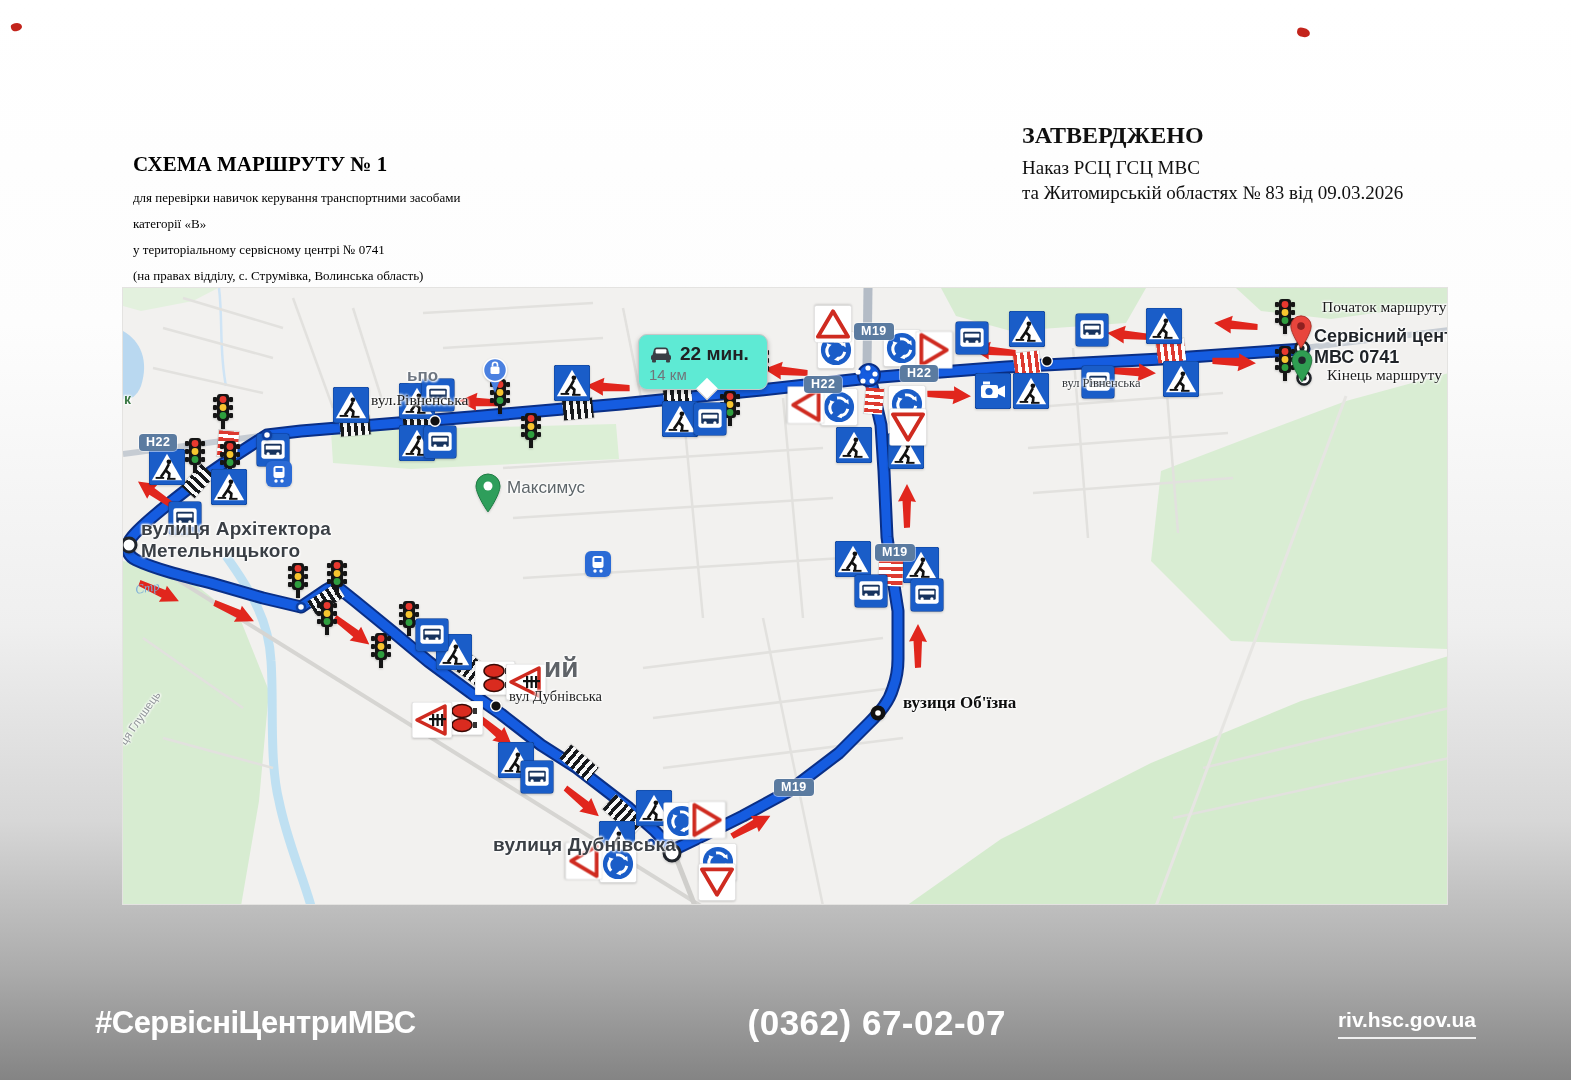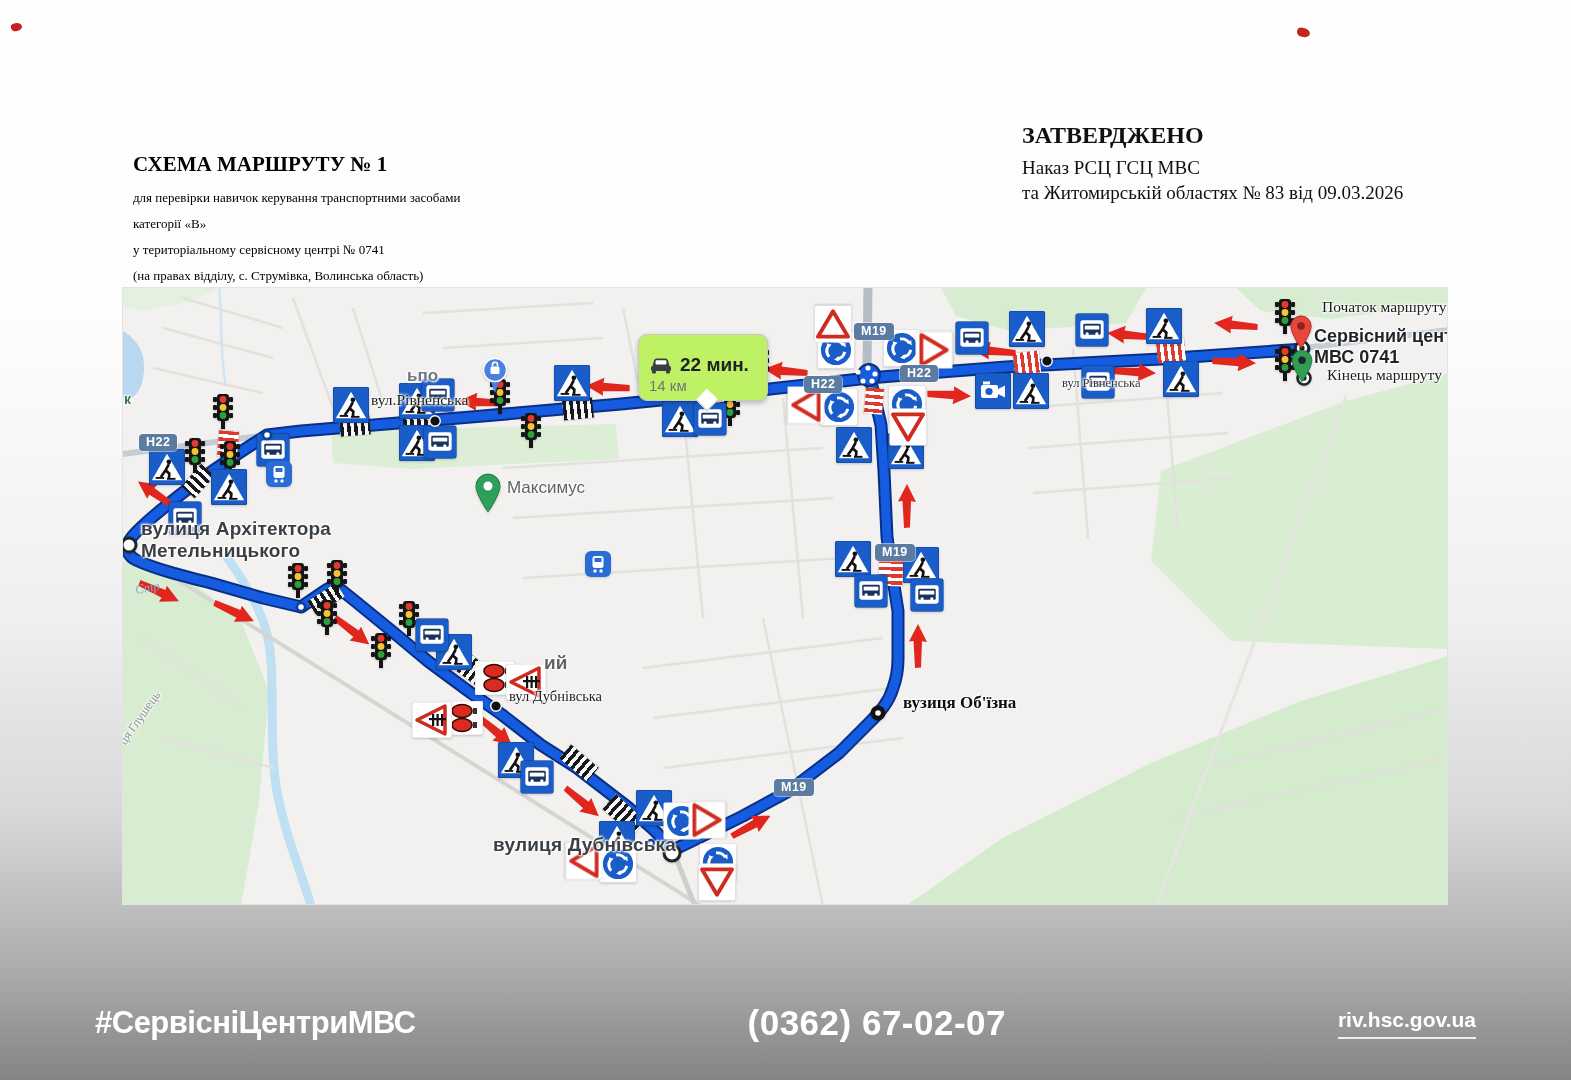--- a/index.html
+++ b/index.html
@@ -23,33 +23,33 @@
   .rw{background:repeating-linear-gradient(90deg,#dd3a30 0 3.5px,#ffffff 3.5px 7px);}
   .arw{position:absolute;z-index:3;line-height:0;}
   .sgn{position:absolute;z-index:4;line-height:0;filter:drop-shadow(0 1px 1px rgba(0,0,0,.18));}
   .lbl{position:absolute;z-index:5;white-space:nowrap;
        text-shadow:0 0 3px #fff,0 0 3px #fff,1px 1px 2px #fff,-1px -1px 2px #fff;}
   .serif{font-family:"Liberation Serif",serif;font-size:15.5px;color:#1c1c1c;}
   .serifsm{font-family:"Liberation Serif",serif;font-size:12.5px;color:#33373b;}
   .serifsm2{font-family:"Liberation Serif",serif;font-size:14.5px;color:#222;}
   .serifb{font-family:"Liberation Serif",serif;font-weight:bold;font-size:17px;color:#0e0e0e;}
   .gbig{font-weight:bold;font-size:19px;color:#3a3f45;letter-spacing:.2px;}
-  .gbig2{font-weight:bold;font-size:19px;color:#5f6368;}
+  .gbig2{font-weight:bold;font-size:28px;color:#5f6368;}
   .gmed{font-size:17px;color:#5d6569;}
   .gmed2{font-weight:bold;font-size:17px;color:#6e7681;}
   .gleg{font-weight:bold;font-size:18px;color:#1f2328;}
   .water{font-family:"Liberation Serif",serif;font-style:italic;font-size:13px;color:#7fb0d8;text-shadow:none;}
   .rotst{font-size:11.5px;color:#8f9398;transform-origin:left top;}
   .parklbl{font-weight:bold;font-size:14px;color:#3c7a46;}
   .shield{position:absolute;z-index:5;background:#5b7ba0;color:#fff;font-weight:bold;font-size:12.5px;
           padding:1px 7px 2px;border-radius:4px;letter-spacing:.5px;box-shadow:0 0 0 1px rgba(255,255,255,.5);}
   
-  .tooltip{position:absolute;left:515px;top:46px;z-index:7;width:108px;background:#bef264;
+  .tooltip{position:absolute;left:515px;top:46px;z-index:7;width:108px;background:#5eead4;
            border:1px solid #c7c7c7;border-radius:9px;box-shadow:0 2px 5px rgba(0,0,0,.25);
-           padding:19px 10px 6px;}
+           padding:8px 10px 6px;}
   .tooltip:after{content:"";position:absolute;left:60px;bottom:-8px;width:15px;height:15px;background:#fff;
            transform:rotate(45deg);border-right:1px solid #c7c7c7;border-bottom:1px solid #c7c7c7;}
   .tt-row{display:flex;align-items:center;gap:7px;}
   .tt-time{font-weight:bold;font-size:19px;color:#202124;}
   .tt-dist{font-size:15px;color:#70757a;margin-top:1px;}
   
   .footer{position:absolute;left:0;right:0;top:988px;height:70px;display:flex;align-items:center;
           justify-content:space-between;padding:0 95px;color:#fff;}
   .f-tag{font-weight:bold;font-size:31px;letter-spacing:-.5px;}
   .f-phone{font-weight:bold;font-size:35px;letter-spacing:.5px;}

